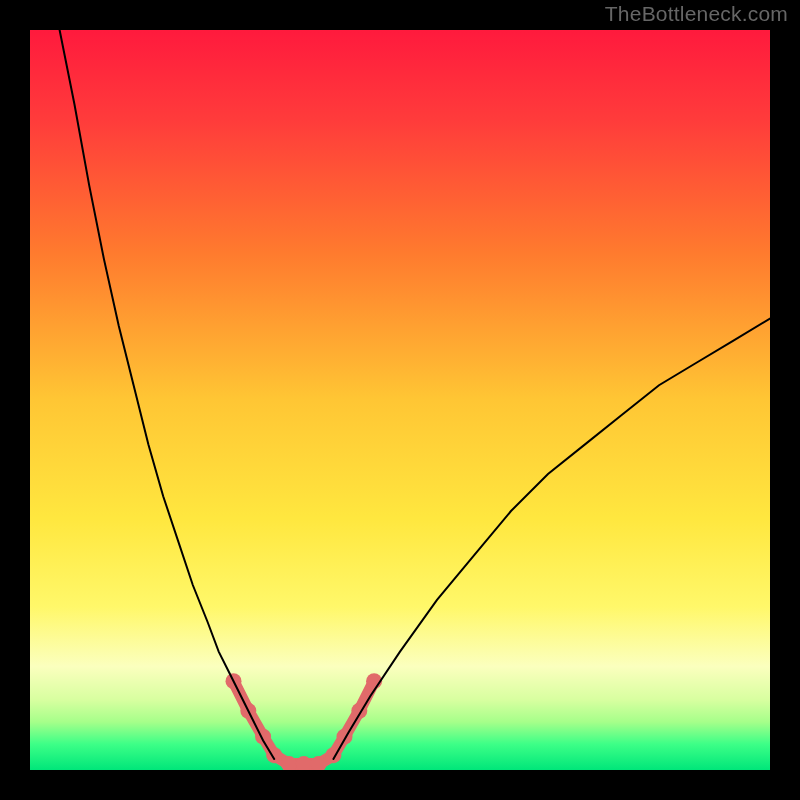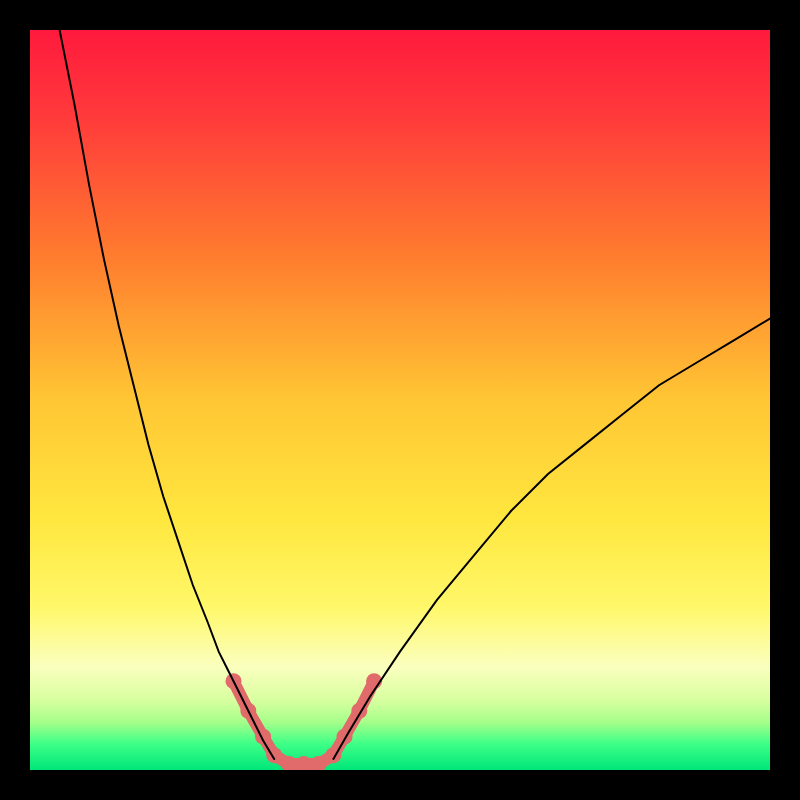--- a/index.html
+++ b/index.html
@@ -31,20 +31,21 @@
     position: absolute;
     left: 0;
     top: 0;
   }
 </style>
 </head>
 <body>
 
 <div class="stage">
 
+  <div class="watermark">TheBottleneck.com</div>
 
   <svg width="800" height="800" viewBox="0 0 800 800">
     <defs>
       <linearGradient id="bg-grad" x1="0" y1="0" x2="0" y2="1">
 
       <stop offset="0%" stop-color="#ff1a3d"></stop>
           <stop offset="12%" stop-color="#ff3b3b"></stop>
           <stop offset="30%" stop-color="#ff7a2e"></stop>
           <stop offset="50%" stop-color="#ffc634"></stop>
           <stop offset="66%" stop-color="#ffe73f"></stop>

